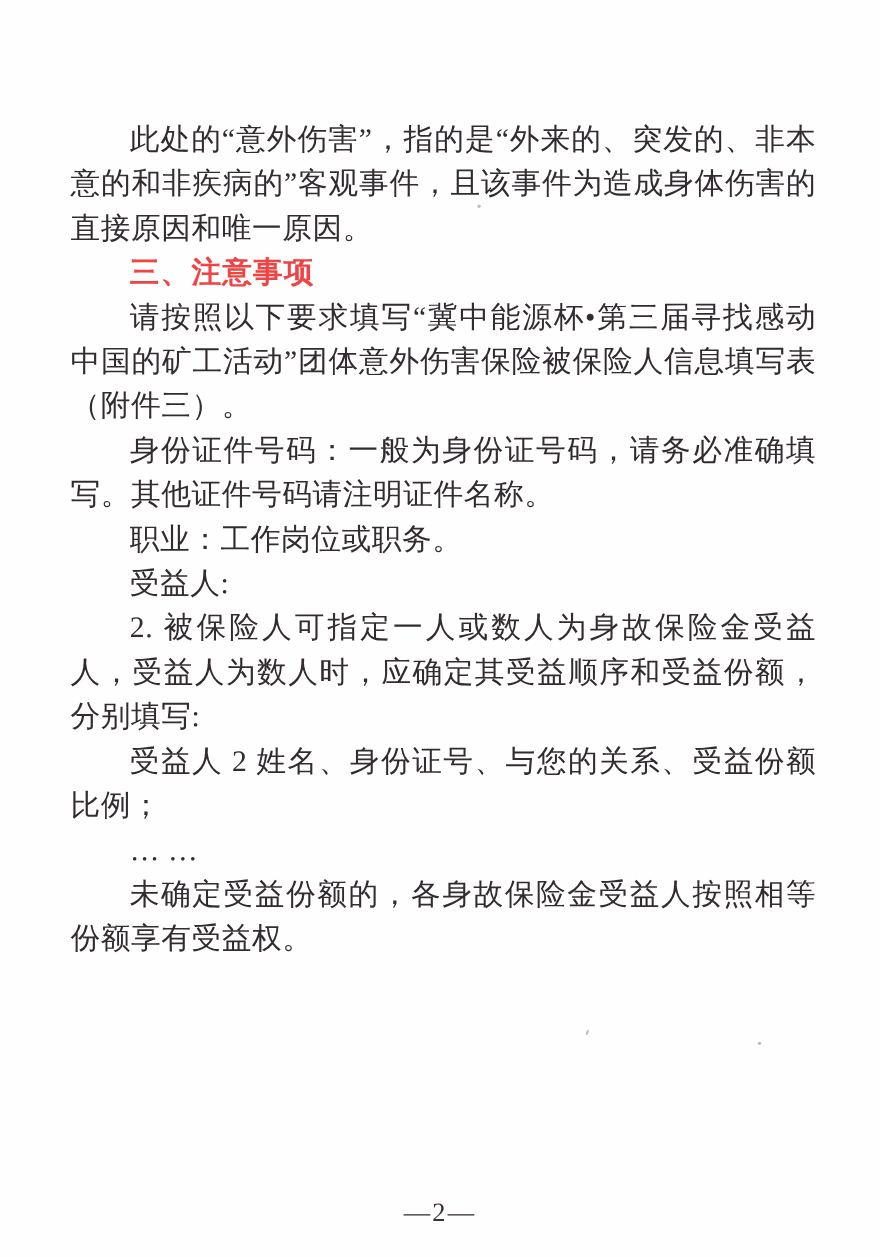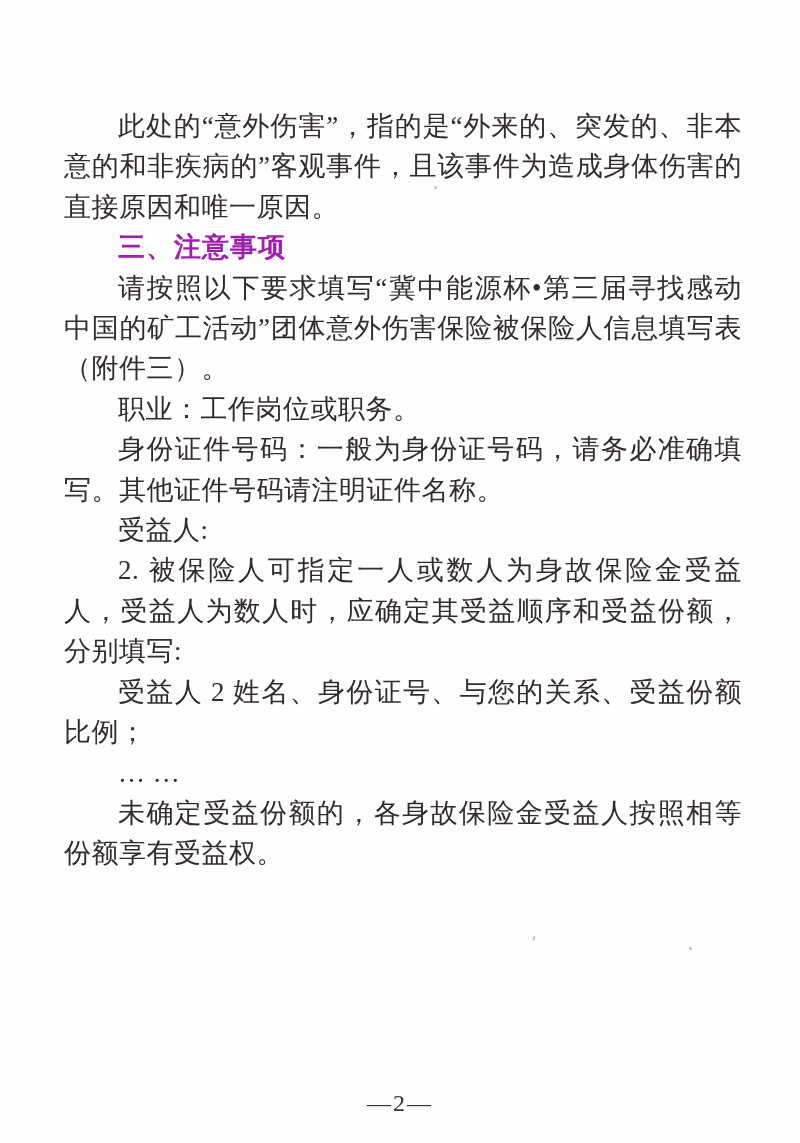--- a/index.html
+++ b/index.html
@@ -38,21 +38,21 @@
     word-break: break-all;
   }
   .doc-body p.indent {
     text-indent: 2em;
   }
   .doc-body p.heading {
     font-family: "Liberation Sans", sans-serif;
     font-weight: bold;
     font-size: 27px;
     letter-spacing: 1px;
-    color: #a21caf;
+    color: #ef4444;
   }
   .page-footer {
     position: absolute;
     left: 0;
     bottom: 26px;
     width: 100%;
     text-align: center;
   }
   .page-number {
     font-size: 24px;
@@ -79,23 +79,23 @@
 
 
       <p class="indent">此处的“意外伤害”，指的是“外来的、突发的、非本意的和非疾病的”客观事件，且该事件为造成身体伤害的直接原因和唯一原因。</p>
 
       <p class="indent heading">三、注意事项</p>
 
       <p class="indent">请按照以下要求填写“冀中能源杯•第三届寻找感动中国的矿工活动”团体意外伤害保险被保险人信息填写表（附件三）。</p>
 
 
 
+      <p class="indent">身份证件号码：一般为身份证号码，请务必准确填写。其他证件号码请注明证件名称。</p>
+
       <p class="indent">职业：工作岗位或职务。</p>
-
-      <p class="indent">身份证件号码：一般为身份证号码，请务必准确填写。其他证件号码请注明证件名称。</p>
 
       <p class="indent">受益人:</p>
 
 
       <p class="indent">2.  被保险人可指定一人或数人为身故保险金受益人，受益人为数人时，应确定其受益顺序和受益份额，分别填写:</p>
 
 
       <p class="indent">受益人 2 姓名、身份证号、与您的关系、受益份额比例；</p>
 
       <p class="indent">… …</p>

